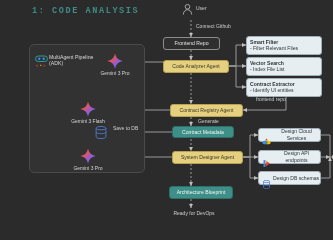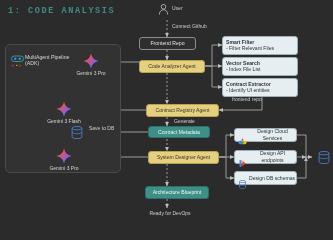--- a/index.html
+++ b/index.html
@@ -2,21 +2,21 @@
 <html><head>
 <meta charset="utf-8">
 <style>
   * { box-sizing: border-box; margin:0; padding:0; }
   html,body{ background:#2b2b2b; }
   body{
     width:333px; height:222px; position:relative; overflow:hidden;
     font-family:"Liberation Sans", sans-serif;
     color:#e8e8e8;
   }
-  #stage{ position:absolute; inset:0; }
+  #stage{ position:absolute; inset:0;margin-left:24px; }
 
   
   .title{
     position:absolute; left:8px; top:6px;
     font-family:"Liberation Mono", monospace;
     font-size:8.5px; letter-spacing:1.6px; font-weight:700;
     color:#3f8c85;
   }
 
   

